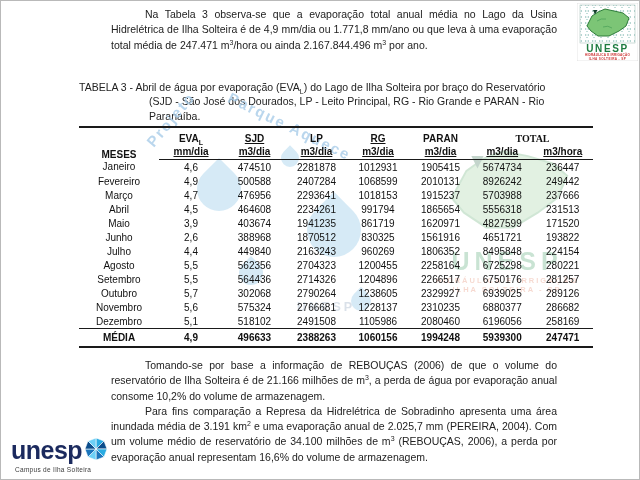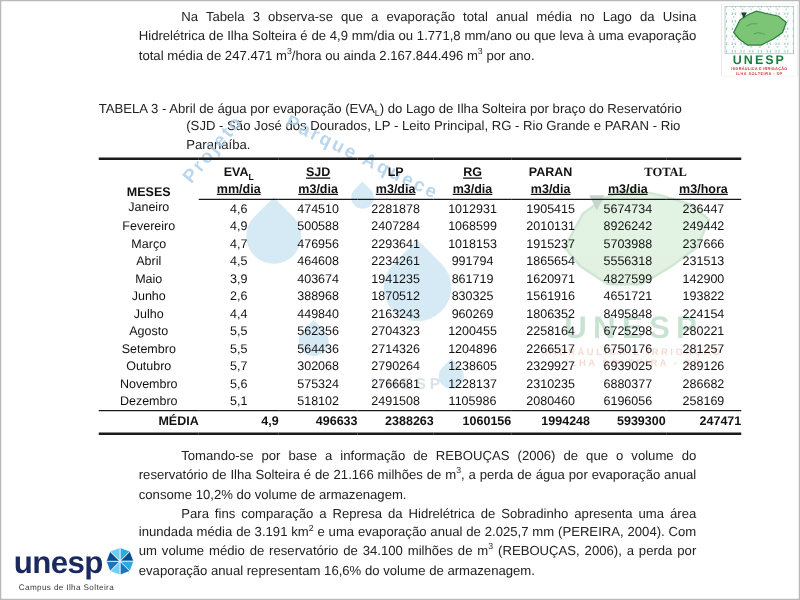--- a/index.html
+++ b/index.html
@@ -27,21 +27,21 @@
     position:absolute;left:78px;top:125px;width:514px;
     border-collapse:collapse;font-size:10px;color:#111;
     border-top:2px solid #1a1a1a;z-index:2;
   }
   .tbl th,.tbl td{padding:0;text-align:center;font-weight:normal;background:transparent;}
   .tbl thead th{font-weight:bold;}
   .tbl thead tr.h1 th{height:16px;vertical-align:bottom;}
   .tbl thead tr.h2 th{height:15px;vertical-align:middle;border-bottom:1.5px solid #1a1a1a;text-decoration:underline;}
   .tbl thead th.month-h{vertical-align:middle;margin-top:40px;}
   .tbl tbody td{height:14px;}
-  .tbl tfoot td{height:17px;font-weight:bold;border-top:1.5px solid #1a1a1a;border-bottom:2.5px solid #1a1a1a;text-align:right;}
+  .tbl tfoot td{height:17px;font-weight:bold;border-top:1.5px solid #1a1a1a;border-bottom:2.5px solid #1a1a1a;}
   .c-month{width:80px;} .c-eval{width:64px;} .c-sjd{width:63px;text-decoration:underline;} .c-lp{width:61px;}
   .c-rg{width:62px;text-decoration:underline;} .c-paran{width:63px;} .c-tdia{width:61px;font-family:Liberation Serif, serif;}
   
   .wm{position:absolute;z-index:1;pointer-events:none;}
   .drop{background:#b5d8ef;border-radius:0 50% 50% 50%;transform:rotate(45deg);opacity:.55;}
   .wm-text{font-weight:bold;color:#a9cde9;opacity:.8;letter-spacing:2px;white-space:nowrap;}
   .wm-consorcio{font-size:12.5px;font-weight:bold;color:#bcc9d8;letter-spacing:3px;opacity:.9;}
   .wm-seal{opacity:.28;text-align:center;}
   .wm-seal .wm-unesp{font-size:25px;font-weight:bold;color:#3f9e63;letter-spacing:5px;margin-top:-6px;}
   .wm-seal .wm-red{font-size:7.5px;font-weight:bold;color:#e07a5a;letter-spacing:2px;line-height:9px;}
@@ -175,21 +175,21 @@
           <td>231513</td>
         </tr>
         <tr>
           <td>Maio</td>
           <td>3,9</td>
           <td>403674</td>
           <td>1941235</td>
           <td>861719</td>
           <td>1620971</td>
           <td>4827599</td>
-          <td>142900</td>
+          <td>171520</td>
         </tr>
         <tr>
           <td>Junho</td>
           <td>2,6</td>
           <td>388968</td>
           <td>1870512</td>
           <td>830325</td>
           <td>1561916</td>
           <td>4651721</td>
           <td>193822</td>

